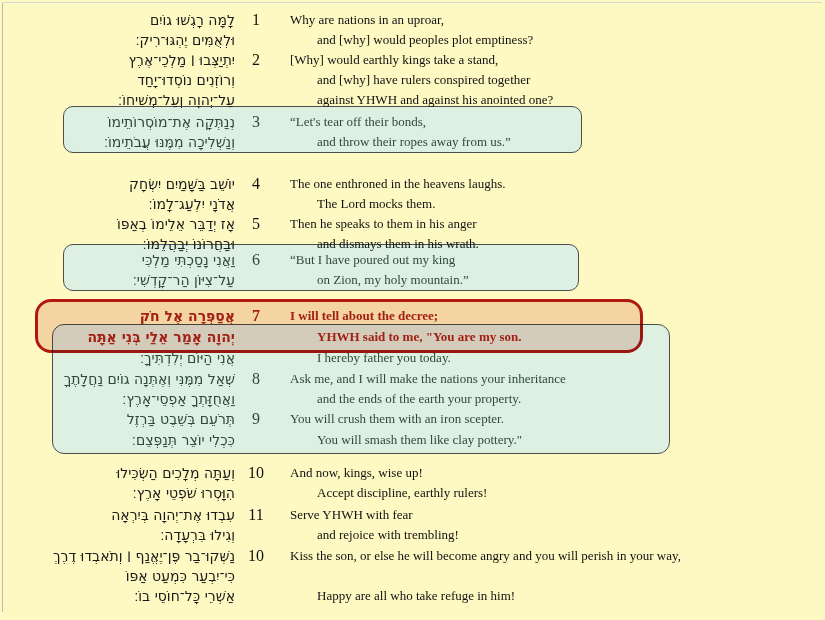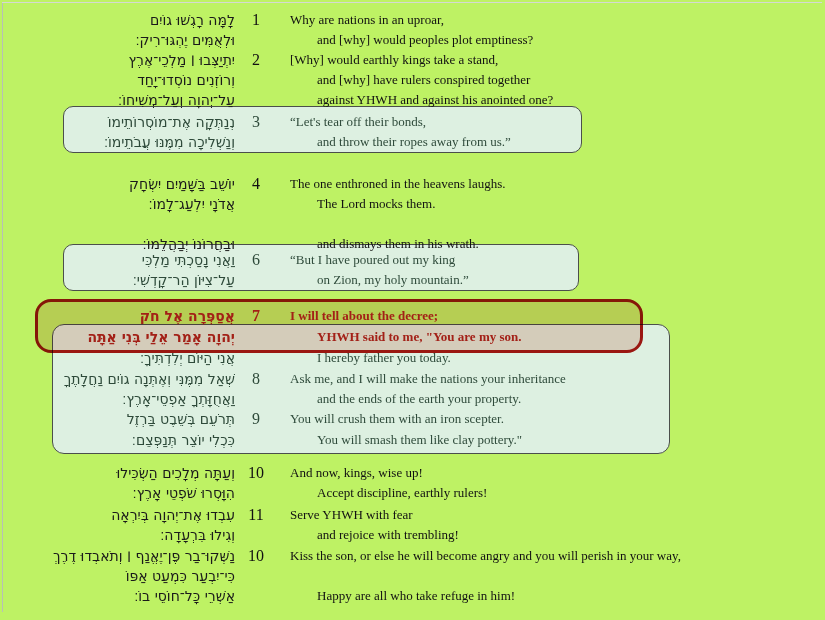--- a/index.html
+++ b/index.html
@@ -1,21 +1,21 @@
 <!DOCTYPE html>
 <html><head>
 <meta charset="utf-8">
 <style>
   html,body { margin:0; padding:0; }
   body {
     width:825px; height:620px; overflow:hidden;
     background:#ffffff;
     font-family:"Liberation Serif", serif;
   }
-  #page { position:relative; width:825px; height:620px; background:#bef264; }
+  #page { position:relative; width:825px; height:620px; background:#fef9c3; }
 
   
   .edge-left { position:absolute; left:2px; top:2px; width:1px; height:610px; background:#b7bfb7; }
   .edge-top  { position:absolute; left:2px; top:2px; height:1px; width:820px; background:#d4d9d4; }
 
   
   .gbox {
     position:absolute; background:#ddf0e1;
     border:1.5px solid #4b4f4b; border-radius:10px;
     z-index:1;
@@ -111,20 +111,25 @@
     <div class="he">יוֹשֵׁב בַּשָּׁמַיִם יִשְׂחָק</div>
     <div class="num">4</div>
     <div class="en">The one enthroned in the heavens laughs.</div>
   </div>
   <div class="line c" style="top:194px">
     <div class="he">אֲדֹנָי יִלְעַג־לָמוֹ׃</div>
     <div class="num"></div>
     <div class="en">The Lord mocks them.</div>
   </div>
 
+  <div class="line" style="top:214px">
+    <div class="he">אָז יְדַבֵּר אֵלֵימוֹ בְאַפּוֹ</div>
+    <div class="num">5</div>
+    <div class="en">Then he speaks to them in his anger</div>
+  </div>
   <div class="line c" style="top:234px">
     <div class="he">וּבַחֲרוֹנוֹ יְבַהֲלֵמוֹ׃</div>
     <div class="num"></div>
     <div class="en">and dismays them in his wrath.</div>
   </div>
 
   <div class="line g" style="top:250px">
     <div class="he">וַאֲנִי נָסַכְתִּי מַלְכִּי</div>
     <div class="num">6</div>
     <div class="en">“But I have poured out my king</div>

